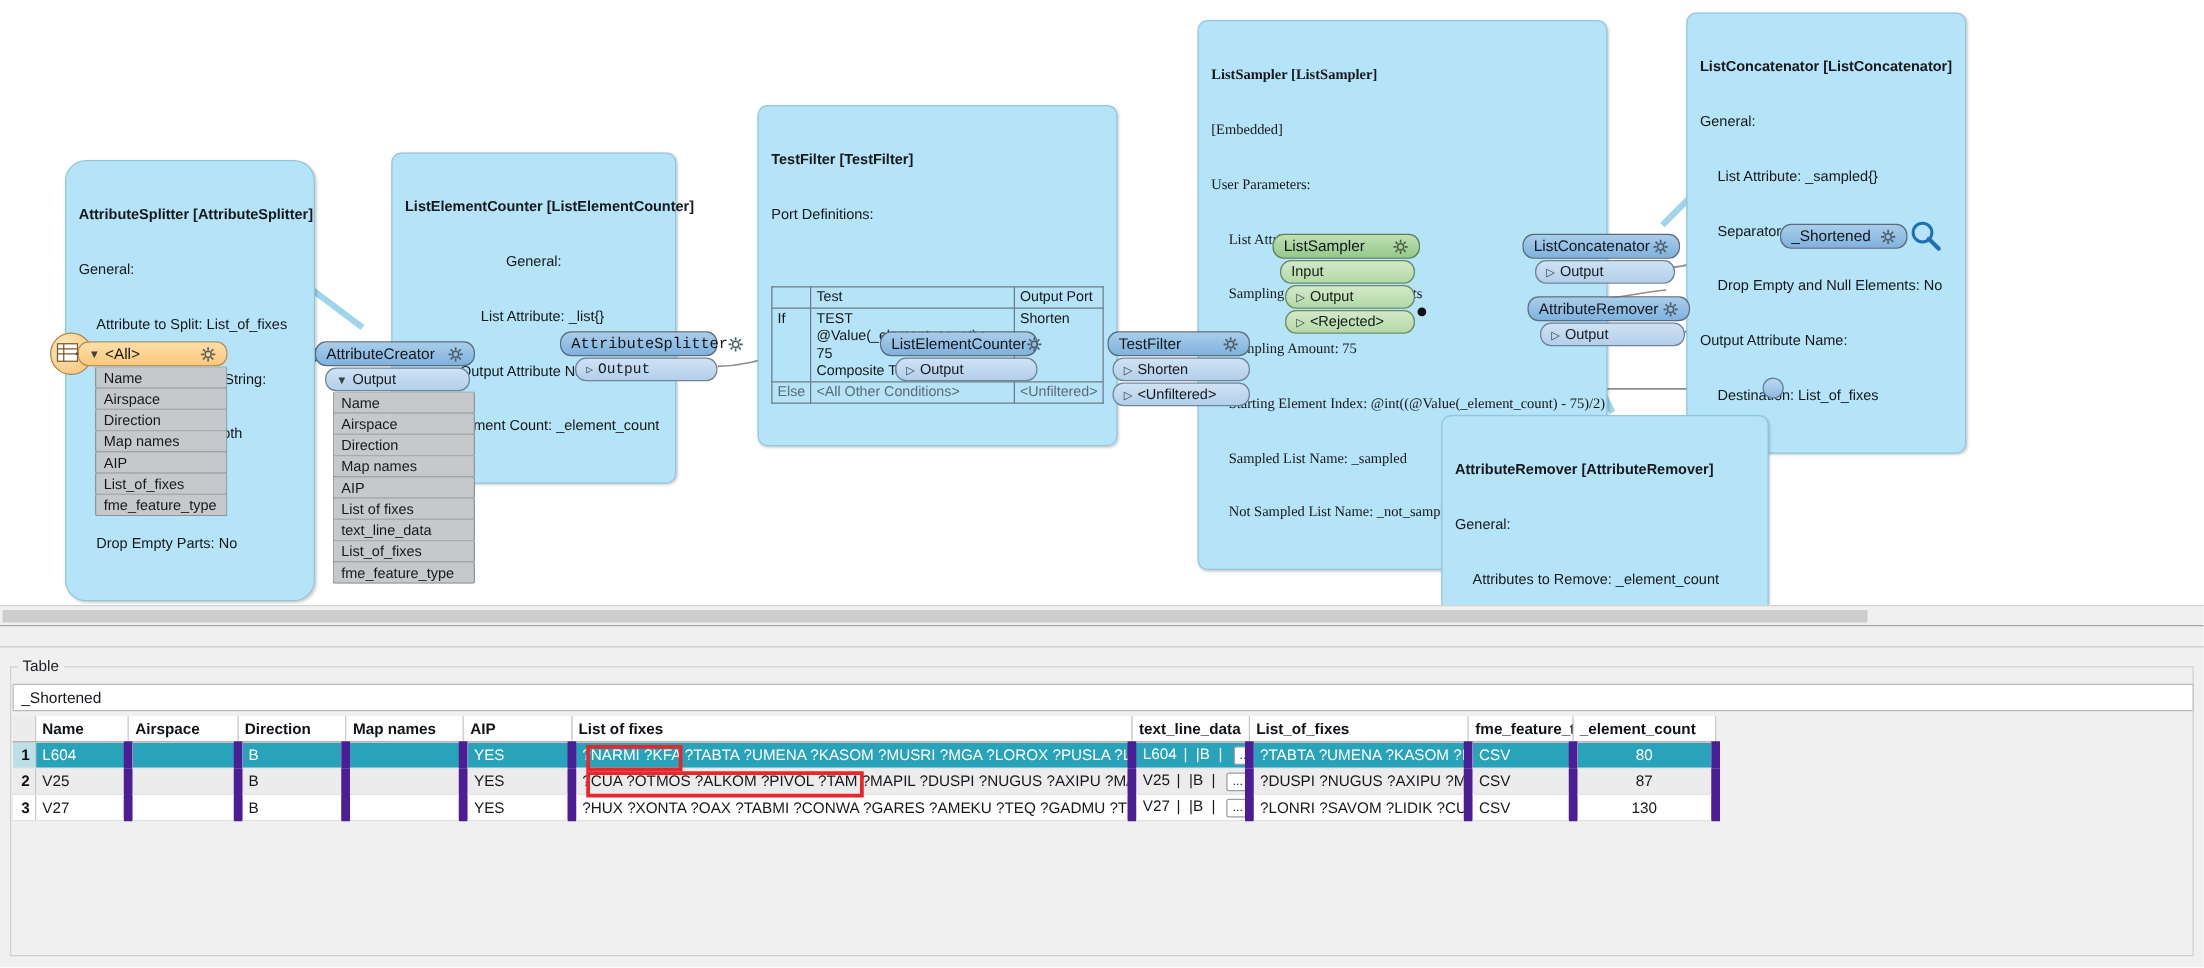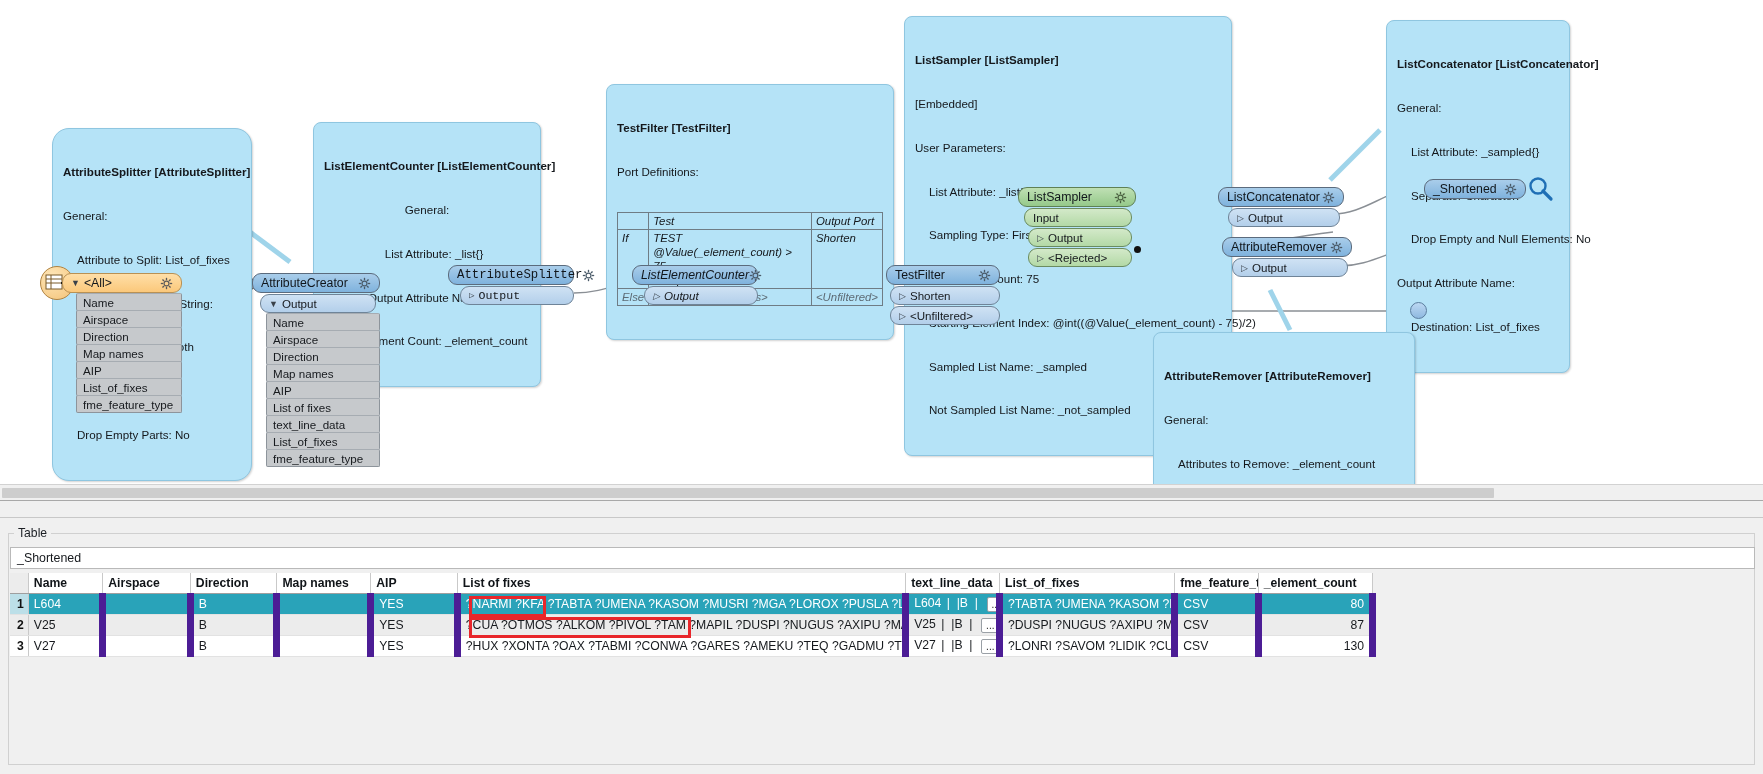--- a/index.html
+++ b/index.html
@@ -27,21 +27,21 @@
     line-height: 14.6px;
     padding: 7px 10px 8px 10px;
     white-space: pre;
     box-shadow: 1px 1px 2px rgba(0,0,0,.18);
   }
   .annot b { font-weight: bold; }
   .annot .ln { display: block; }
   .annot .ind1 { padding-left: 14px; }
 
   
-  table.pdef { border-collapse: collapse; margin-top: 3px; font-size: 11.4px; font-style: italic; }
+  table.pdef { border-collapse: collapse; margin-top: 20px; font-size: 11.4px; }
   table.pdef td, table.pdef th {
     border: 1px solid #6f7c85;
     padding: 1px 4px;
     font-weight: normal;
     text-align: left;
     vertical-align: top;
     line-height: 14px;
     white-space: nowrap;
   }
   table.pdef .col-key { width: 22px; }
@@ -170,21 +170,21 @@
   }
   table.dg tr.odd td { background: #ffffff; }
   table.dg tr.even td { background: #ececec; }
   table.dg tr.sel td { background: #29a3b9; color: #ffffff; }
   table.dg td.rownum, table.dg th.rownum {
     width: 18px; text-align: right; padding-right: 4px;
     background: #ececec; color: #111; font-weight: bold;
     border-right: 1px solid #c9c9c9;
   }
   table.dg tr.sel td.rownum { background: #bcdfe8; color: #111; }
-  td.num { text-align: right; }
+  td.num { text-align: center; }
   .ellipsis-btn {
     display: inline-block; min-width: 18px; height: 15px;
     border: 1px solid #9aa0a6; background: #fff; border-radius: 2px;
     font-size: 10px; line-height: 13px; text-align: center; color: #222;
     vertical-align: middle;
   }
   .tld { display: inline-block; }
   .tld .bar { display:inline-block; width: 14px; text-align:center; }
 
   
@@ -285,33 +285,33 @@
           <td>Shorten</td>
         </tr>
         <tr>
           <td class="dim">Else</td>
           <td class="dim">&lt;All Other Conditions&gt;</td>
           <td class="dim">&lt;Unfiltered&gt;</td>
         </tr>
       </tbody></table>
     </div>
 
-    <div class="annot" id="an-ls" style="left:904px; top:16px; width:328px;">
+    <div class="annot" id="an-ls" style="left:958px; top:16px; width:328px;font-family:Liberation Serif, serif;">
       <span class="ln"><b>ListSampler [ListSampler]</b></span>
       <span class="ln">[Embedded]</span>
       <span class="ln">User Parameters:</span>
       <span class="ln ind1">List Attribute: _list{}</span>
       <span class="ln ind1">Sampling Type: First N Elements</span>
       <span class="ln ind1">Sampling Amount: 75</span>
       <span class="ln ind1">Starting Element Index: @int((@Value(_element_count) - 75)/2)</span>
       <span class="ln ind1">Sampled List Name: _sampled</span>
       <span class="ln ind1">Not Sampled List Name: _not_sampled</span>
     </div>
 
-    <div class="annot" id="an-lc" style="left:1349px; top:20px; width:184px;margin-left:37px;">
+    <div class="annot" id="an-lc" style="left:1349px; top:10px; width:224px;">
       <span class="ln"><b>ListConcatenator [ListConcatenator]</b></span>
       <span class="ln">General:</span>
       <span class="ln ind1">List Attribute: _sampled{}</span>
       <span class="ln ind1">Separator Character:</span>
       <span class="ln ind1">Drop Empty and Null Elements: No</span>
       <span class="ln">Output Attribute Name:</span>
       <span class="ln ind1">Destination: List_of_fixes</span>
     </div>
 
     <div class="annot" id="an-ar" style="left:1129px; top:332px; width:262px;margin-left:24px;">
@@ -415,21 +415,21 @@
               </g>
             </svg>
         </span>
       </div>
       <div class="port" style="margin-left:12px; width:114px;">
         <span class="tri">▷</span>
         <span>Output</span>
       </div>
     </div>
 
-    <div class="node" style="left:632px; top:265px; width:126px;font-style:italic;">
+    <div class="node" style="left:704px; top:265px; width:126px;">
       <div class="hdr">
         <span>ListElementCounter</span>
         <span class="gear">
           <svg width="13" height="13" viewBox="0 0 16 16">
               <circle cx="8" cy="8" r="3" fill="none" stroke="#4a5a68" stroke-width="1.4"></circle>
               <g stroke="#4a5a68" stroke-width="1.6">
                 <line x1="8" y1="1" x2="8" y2="4"></line>
                 <line x1="8" y1="12" x2="8" y2="15"></line>
                 <line x1="1" y1="8" x2="4" y2="8"></line>
                 <line x1="12" y1="8" x2="15" y2="8"></line>

